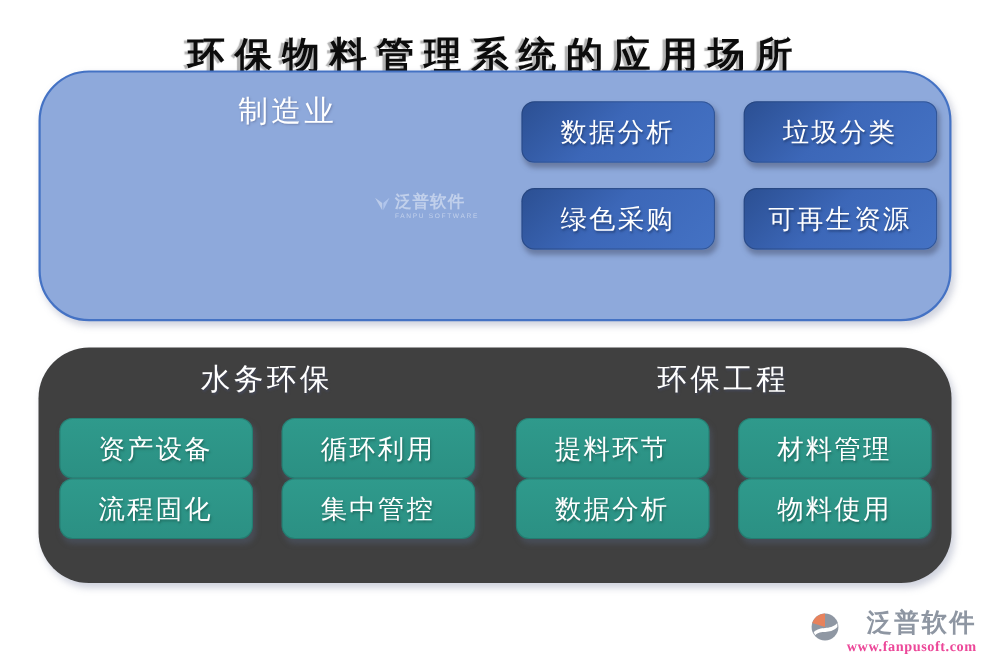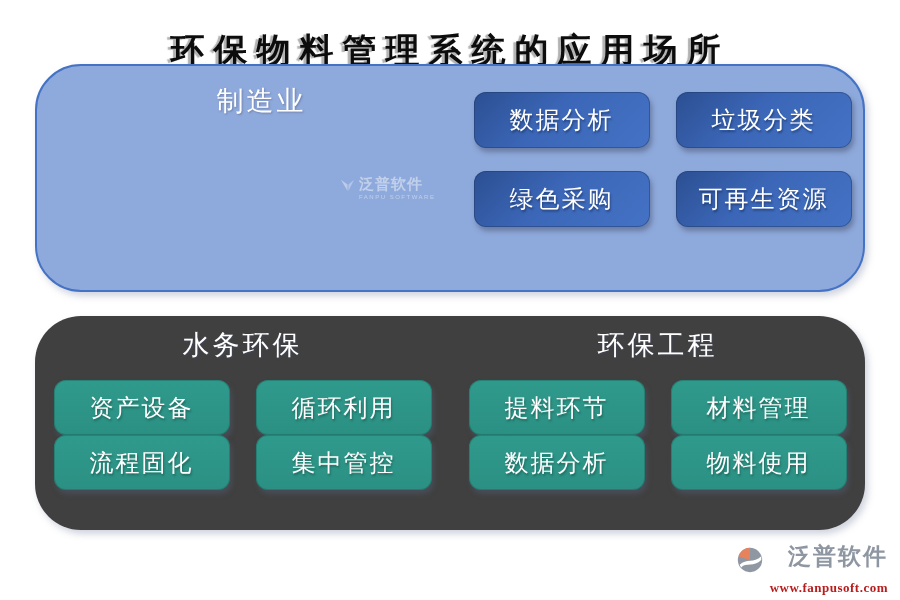--- a/index.html
+++ b/index.html
@@ -83,21 +83,21 @@
   .footer-logo {
     position:absolute; right:12px; bottom:6px;
     display:flex; align-items:flex-start; gap:5px;
   }
   .logo-text { display:flex; flex-direction:column; align-items:flex-end; line-height:1; }
   .logo-brand {
     font-size:23px; font-weight:bold; color:#8E96A2; letter-spacing:2px;
     text-shadow:0 0 1px rgba(255,255,255,0.8);
   }
   .logo-url {
-    font-size:13px; color:#b91c1c; letter-spacing:0.5px; margin-top:13px;
+    font-size:13px; color:#ec4899; letter-spacing:0.5px; margin-top:3px;
     font-weight:bold;
   }
 </style>
 </head>
 <body>
 
 <div class="stage">
 
   <div class="title">环保物料管理系统的应用场所</div>
 

